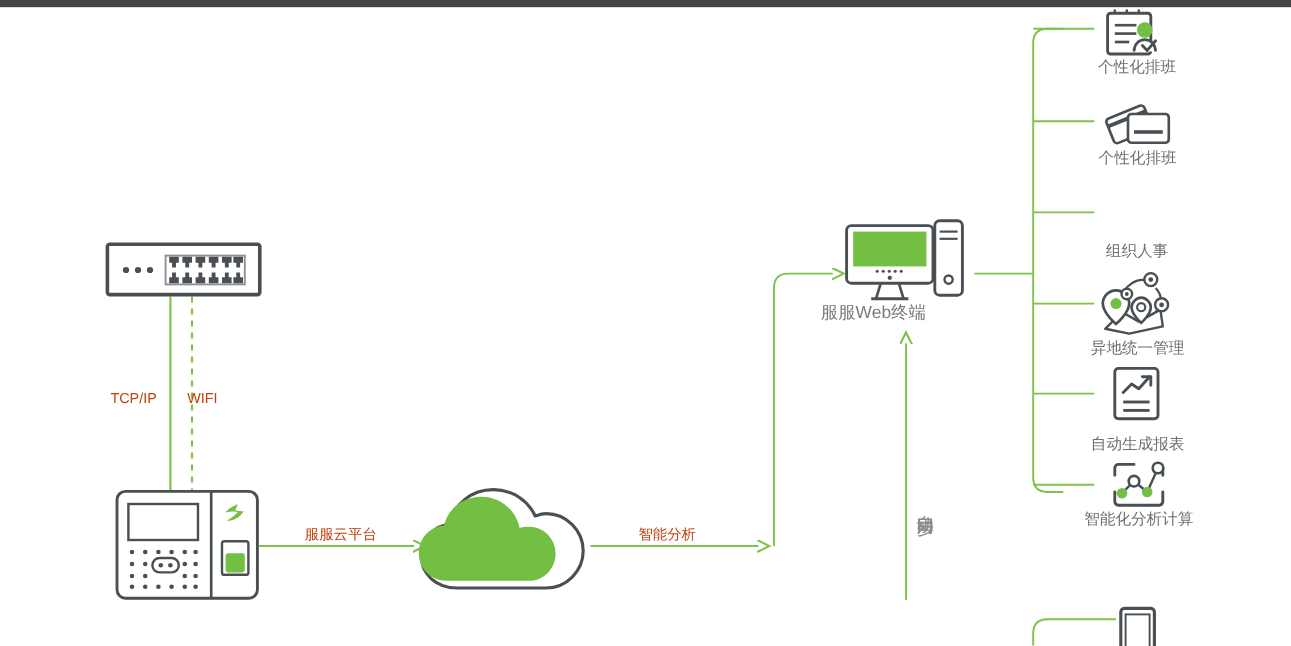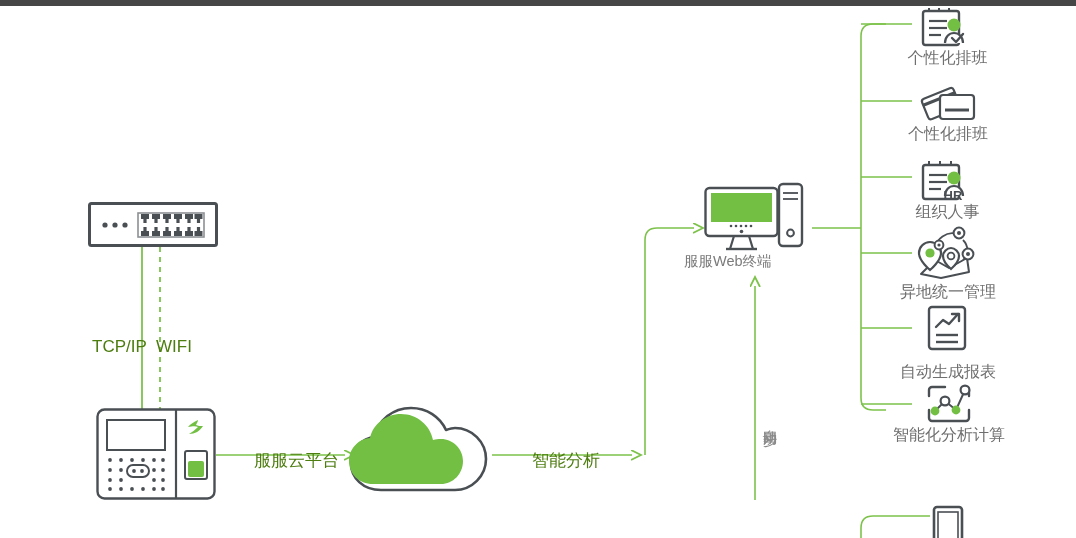--- a/index.html
+++ b/index.html
@@ -25,30 +25,29 @@
     text-align: left;
     color: #7b7b7b;
     font-size: 14.5px;
     line-height: 1.2;
     white-space: nowrap;
   }
   .caption-sm {
     position: absolute;
     text-align: center;
     color: #6f6f6f;
-    font-size: 16px;
+    font-size: 13px;
     line-height: 1.2;
     white-space: nowrap;
   }
   .edge-label {
     position: absolute;
-    color: #4d7c0f;
-    font-size: 17px;
-    white-space: nowrap;
-    margin-top: 12px;
+    color: #c2410c;
+    font-size: 12px;
+    white-space: nowrap;
   }
   .edge-label-vert {
     position: absolute;
     color: #8a8a8a;
     font-size: 14.5px;
     writing-mode: vertical-rl;
     text-orientation: upright;
     letter-spacing: 1px;
     white-space: nowrap;
   }
@@ -214,33 +213,21 @@
       <g transform="rotate(-22 22 16)">
         <rect x="6" y="5" width="34" height="22" rx="3" fill="#ffffff" stroke="#4A4F54" stroke-width="2.2"></rect>
         <line x1="6" y1="11" x2="40" y2="11" stroke="#4A4F54" stroke-width="3.2"></line>
       </g>
       <rect x="22" y="7" width="34" height="24" rx="3" fill="#ffffff" stroke="#4A4F54" stroke-width="2.2"></rect>
       <line x1="27" y1="22" x2="51" y2="22" stroke="#4A4F54" stroke-width="3"></line>
     </svg>
   </div>
   <div class="caption-sm" style="left:878px; top:124px; width:140px;">个性化排班</div>
 
-  <div class="node" style="left:919px; top:158px;">
-    <svg width="56" height="46" viewBox="0 0 56 46">
-      <path d="M10,3 v5 M21,3 v5 M32,3 v5" stroke="#4A4F54" stroke-width="2" fill="none"></path>
-      <rect x="4" y="7" width="36" height="34" rx="2.5" fill="#ffffff" stroke="#4A4F54" stroke-width="2.4"></rect>
-      <line x1="10" y1="17" x2="28" y2="17" stroke="#4A4F54" stroke-width="2.2"></line>
-      <line x1="10" y1="24" x2="28" y2="24" stroke="#4A4F54" stroke-width="2.2"></line>
-      <line x1="10" y1="31" x2="22" y2="31" stroke="#4A4F54" stroke-width="2.2"></line>
-      <circle cx="35" cy="20" r="6.5" fill="#72BF44"></circle>
-      <path d="M26,38 c0,-6 4,-10 9,-10 c5,0 9,4 9,10" fill="#ffffff" stroke="#4A4F54" stroke-width="2.2"></path>
-      <text x="34" y="42" font-family="'Liberation Sans', sans-serif" font-size="13" font-weight="bold" fill="#4A4F54" text-anchor="middle">HR</text>
-    </svg>
-  </div>
-  <div class="caption-sm" style="left:885px; top:202px; width:125px;">组织人事</div>
+  <div class="caption-sm" style="left:885px; top:202px; width:125px;font-family:Liberation Mono, monospace;">组织人事</div>
 
   <div class="node" style="left:915px; top:228px;">
     <svg width="62" height="52" viewBox="0 0 62 52">
       <path d="M22,14 C22,14 30,2 42,6" fill="none" stroke="#4A4F54" stroke-width="1.8"></path>
       <path d="M48,12 C54,18 54,28 48,32" fill="none" stroke="#4A4F54" stroke-width="1.8"></path>
       <path d="M6,46 L20,32 L34,40 L52,30 L54,44 L26,50 Z" fill="#ffffff" stroke="#4A4F54" stroke-width="2" stroke-linejoin="round"></path>
       <path d="M15,14 c6,0 11,5 11,11 c0,8 -11,17 -11,17 c0,0 -11,-9 -11,-17 c0,-6 5,-11 11,-11 z" fill="#ffffff" stroke="#4A4F54" stroke-width="2.2"></path>
       <circle cx="15" cy="25" r="4.6" fill="#72BF44"></circle>
       <path d="M36,20 c4,0 8,4 8,8 c0,6 -8,13 -8,13 c0,0 -8,-7 -8,-13 c0,-4 4,-8 8,-8 z" fill="#ffffff" stroke="#4A4F54" stroke-width="2.2"></path>
       <circle cx="36" cy="28" r="3.4" fill="#ffffff" stroke="#4A4F54" stroke-width="1.8"></circle>

